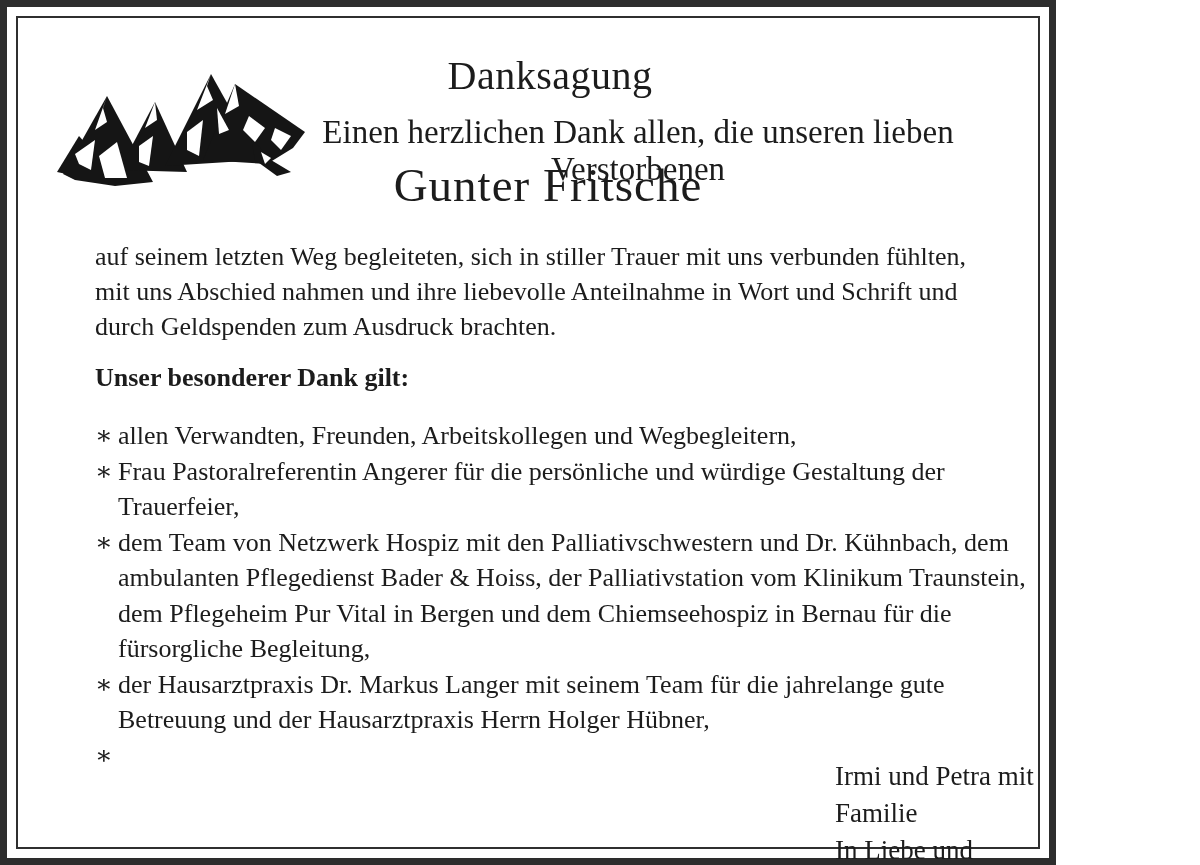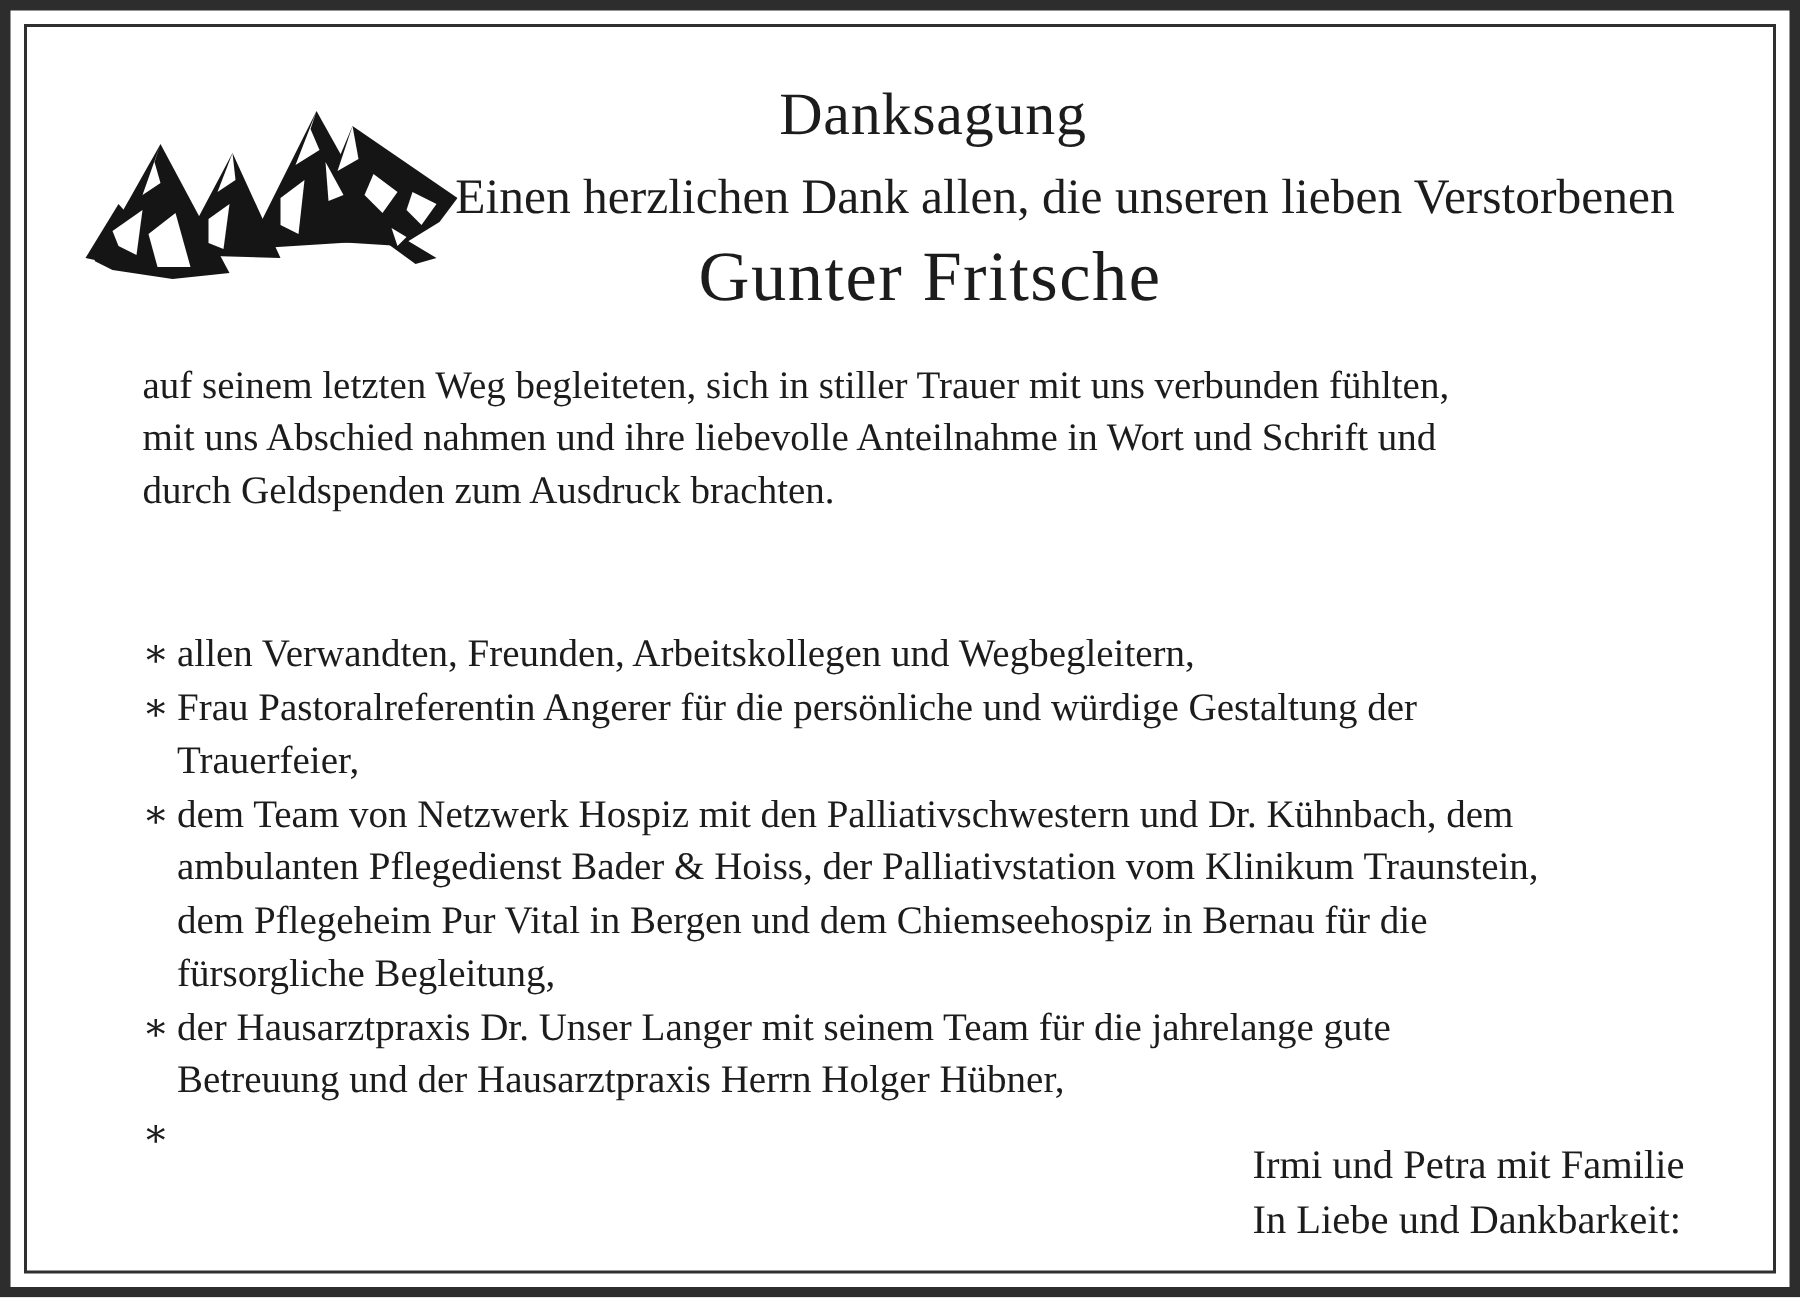--- a/index.html
+++ b/index.html
@@ -1,18 +1,18 @@
 <!DOCTYPE html>
 <html><head>
 <meta charset="utf-8">
 <style>
   html, body { margin: 0; padding: 0; background: #ffffff; }
   .page {
     position: relative;
-    width: 1200px;
+    width: 1056px;
     height: 865px;
     background: #ffffff;
     font-family: "Liberation Serif", "DejaVu Serif", serif;
     color: #1c1c1c;
     overflow: hidden;
   }
   .outer-frame {
     position: absolute; inset: 0;
     border: 7px solid #2d2d2d;
     pointer-events: none;
@@ -140,41 +140,42 @@
   <h1 class="title">Danksagung</h1>
 
   <p class="intro">Einen herzlichen Dank allen, die unseren lieben Verstorbenen</p>
 
   <h2 class="name">Gunter Fritsche</h2>
 
   <p class="bodytext">auf seinem letzten Weg begleiteten, sich in stiller Trauer mit uns verbunden fühlten,
 mit uns Abschied nahmen und ihre liebevolle Anteilnahme in Wort und Schrift und
 durch Geldspenden zum Ausdruck brachten.</p>
 
+  <p class="dank-heading">Unser besonderer Dank gilt:</p>
 
   <ul class="thanks-list">
     <li>
       <span class="mark">∗</span>
       <span class="btext">allen Verwandten, Freunden, Arbeitskollegen und Wegbegleitern,</span>
     </li>
     <li>
       <span class="mark">∗</span>
       <span class="btext">Frau Pastoralreferentin Angerer für die persönliche und würdige Gestaltung der
 Trauerfeier,</span>
     </li>
     <li>
       <span class="mark">∗</span>
       <span class="btext">dem Team von Netzwerk Hospiz mit den Palliativschwestern und Dr. Kühnbach, dem
 ambulanten Pflegedienst Bader &amp; Hoiss, der Palliativstation vom Klinikum Traunstein,
 dem Pflegeheim Pur Vital in Bergen und dem Chiemseehospiz in Bernau für die
 fürsorgliche Begleitung,</span>
     </li>
     <li>
       <span class="mark">∗</span>
-      <span class="btext">der Hausarztpraxis Dr. Unser Langer mit seinem Team für die jahrelange gute
+      <span class="btext">der Hausarztpraxis Dr. Markus Langer mit seinem Team für die jahrelange gute
 Betreuung und der Hausarztpraxis Herrn Holger Hübner,</span>
     </li>
     <li>
       <span class="mark">∗</span>
     </li>
   </ul>
 
 
   <div class="signoff">
     <p>Irmi und Petra mit Familie</p>

